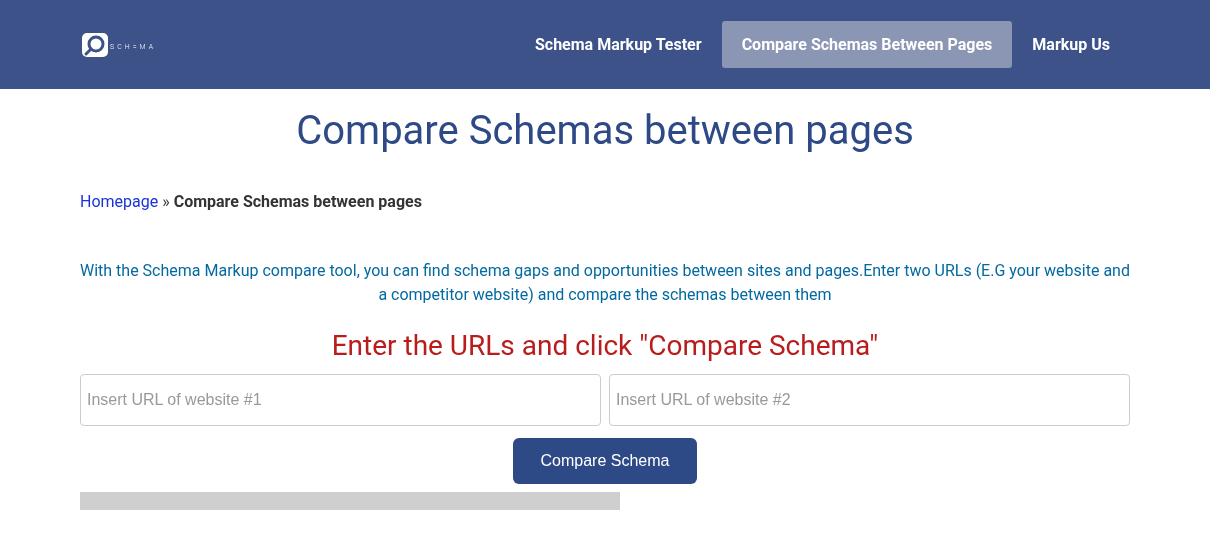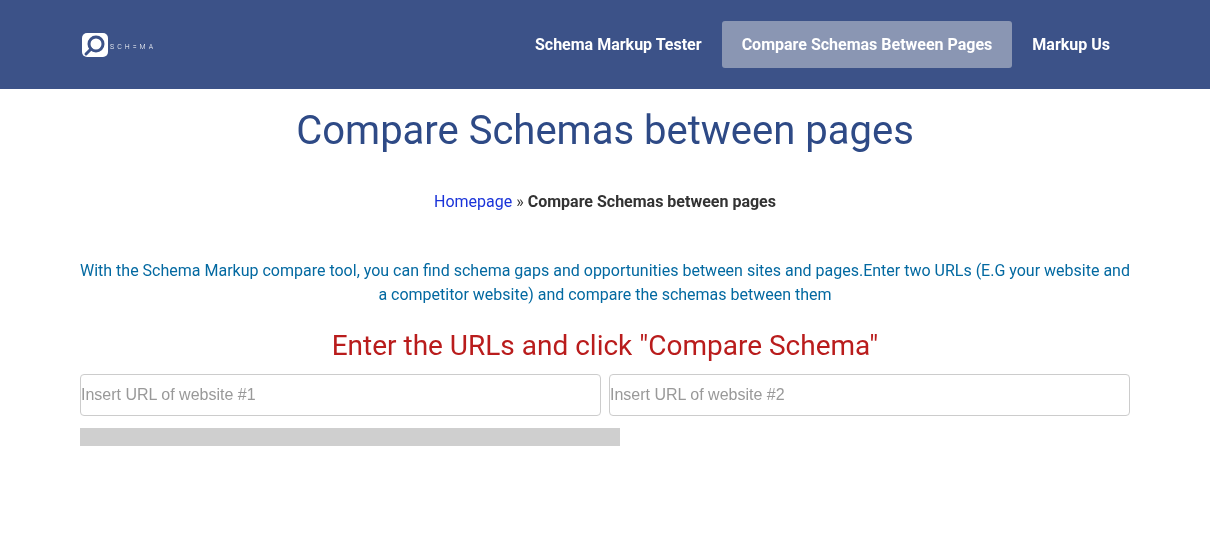--- a/index.html
+++ b/index.html
@@ -70,21 +70,21 @@
     .page-title {
       color: #2e4a86;
       font-size: 40px;
       font-weight: 400;
       text-align: center;
       margin-top: 8px;
       margin-bottom: 38px;
     }
     
     .breadcrumb {
-      text-align: center;
+      text-align: left;
       font-size: 16px;
       margin-bottom: 48px;
       color: #333;
     }
     
     .breadcrumb-link {
       color: #1a33d9;
       text-decoration: none;
       cursor: pointer;
     }
@@ -111,24 +111,24 @@
     }
     
     .input-row {
       display: flex;
       gap: 8px;
       margin-bottom: 12px;
     }
     
     .url-input {
       flex: 1;
-      height: 42px;
+      height: 52px;
       border: 1px solid #ccc;
       border-radius: 4px;
-      padding: 0 0;
+      padding: 0 6px;
       font-size: 16px;
       color: #6d28d9;
     }
     
     .url-input::placeholder {
       color: #999;
     }
     
     .button-row {
       text-align: center;
@@ -181,15 +181,18 @@
 
   <p class="description">With the Schema Markup compare tool, you can find schema gaps and opportunities between sites and pages.Enter two URLs (E.G your website and a competitor website) and compare the schemas between them</p>
 
   <h2 class="form-heading">Enter the URLs and click "Compare Schema"</h2>
 
   <div class="input-row">
     <input type="text" class="url-input" placeholder="Insert URL of website #1" style="">
     <input type="text" class="url-input" placeholder="Insert URL of website #2" style="">
   </div>
 
+  <div class="button-row">
+    <button class="compare-button">Compare Schema</button>
+  </div>
 
   <div class="result-bar"></div>
 </div>
 
 </body></html>

